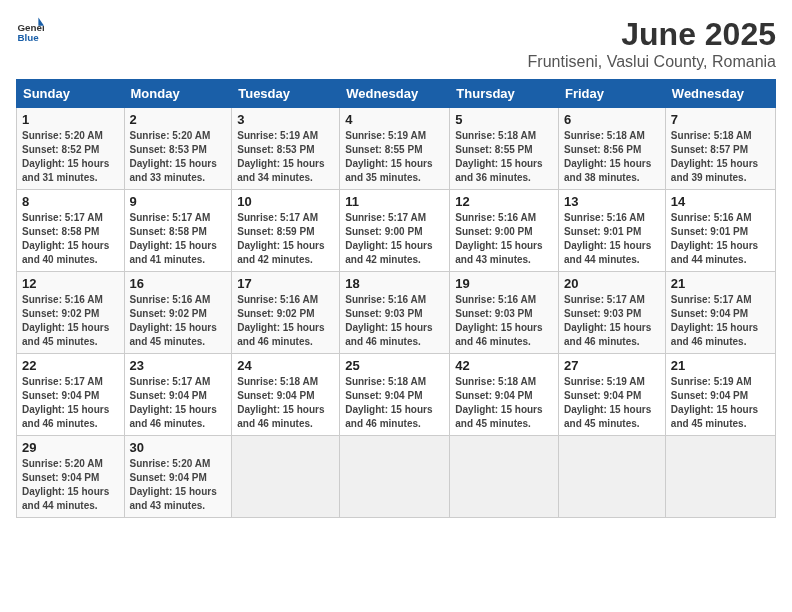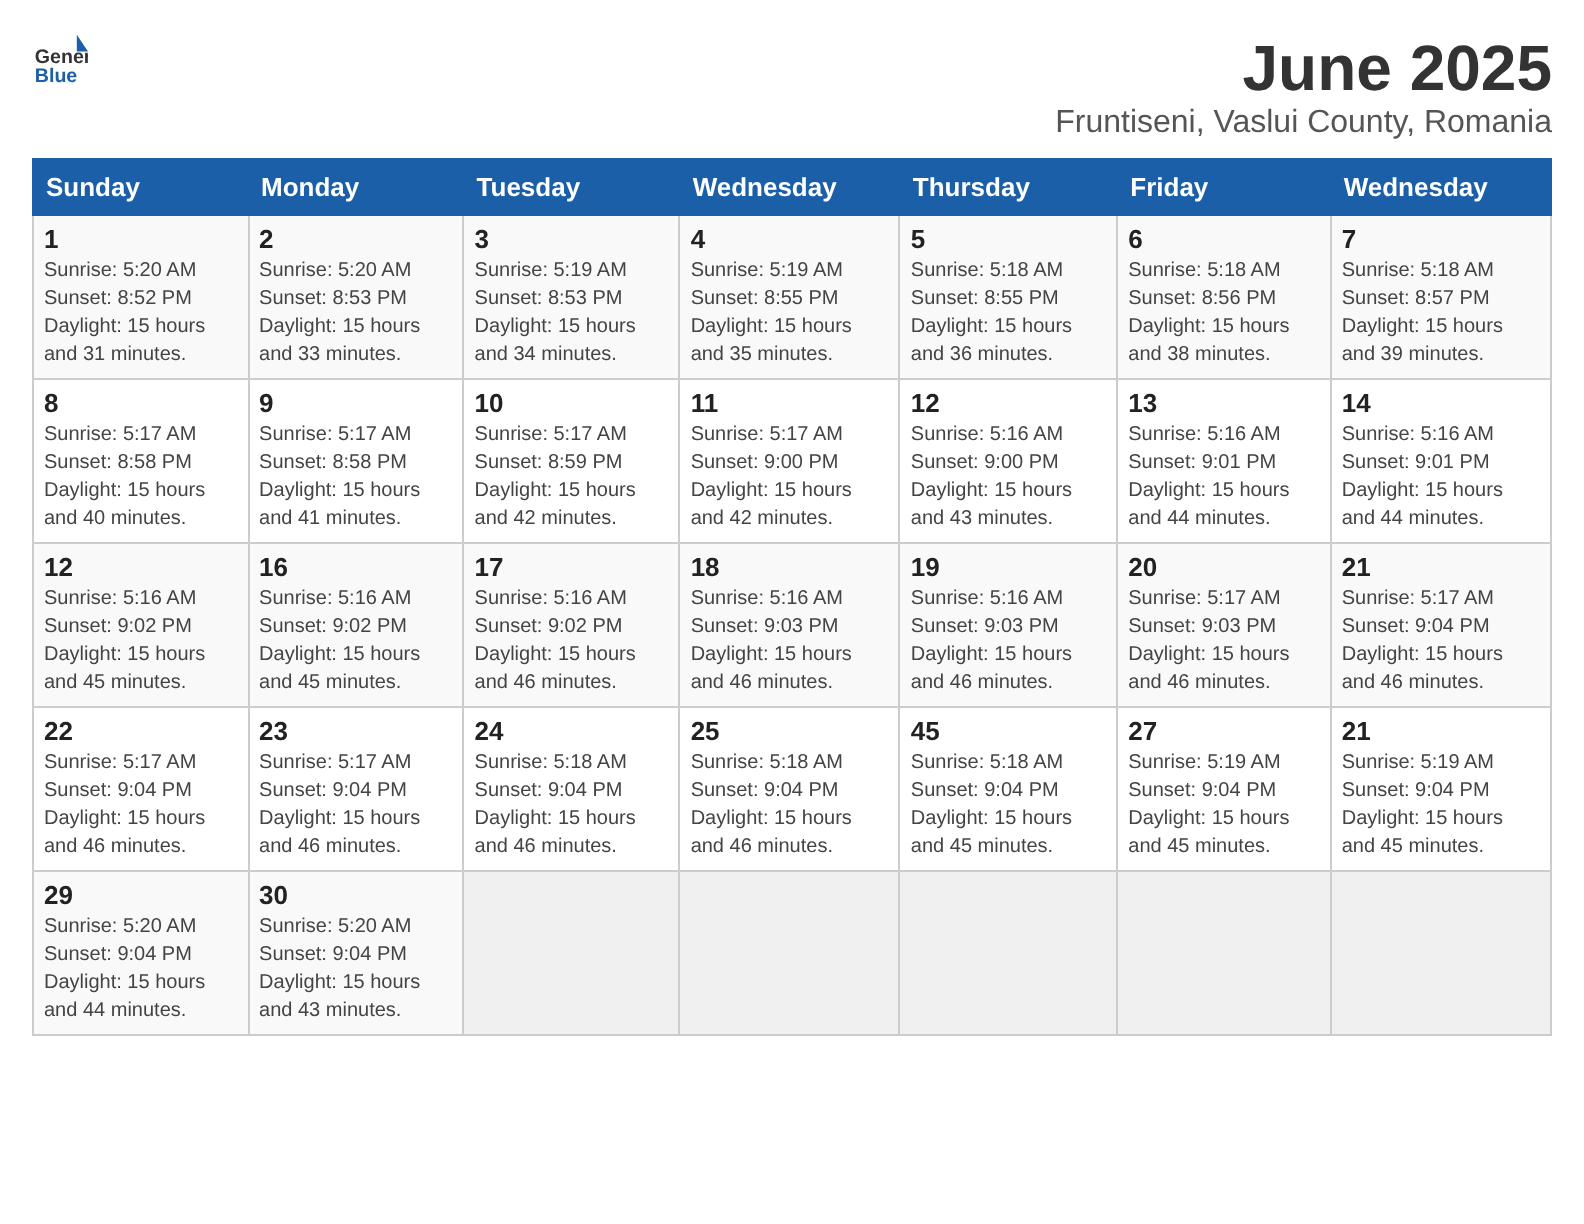--- a/index.html
+++ b/index.html
@@ -62,20 +62,21 @@
       font-size: 13px;
       font-weight: bold;
       color: #222;
       display: block;
       margin-bottom: 2px;
     }
     .day-info {
       font-size: 10px;
       color: #444;
       line-height: 1.4;
+      font-weight: bold;
     }
   </style>
 </head>
 <body>
 
 <div class="header-area">
   <div class="logo">
     <svg class="logo-icon" viewBox="0 0 40 40">
       <text x="2" y="22" font-size="14" font-weight="bold" fill="#333" font-family="Arial">General</text>
       <text x="2" y="36" font-size="14" font-weight="bold" fill="#1a5fa8" font-family="Arial">Blue</text>
@@ -202,21 +203,21 @@
       </td>
         <td>
         <span class="day-number">24</span>
         <span class="day-info">Sunrise: 5:18 AM<br>Sunset: 9:04 PM<br>Daylight: 15 hours and 46 minutes.</span>
       </td>
         <td>
         <span class="day-number">25</span>
         <span class="day-info">Sunrise: 5:18 AM<br>Sunset: 9:04 PM<br>Daylight: 15 hours and 46 minutes.</span>
       </td>
         <td>
-        <span class="day-number">45</span>
+        <span class="day-number">42</span>
         <span class="day-info">Sunrise: 5:18 AM<br>Sunset: 9:04 PM<br>Daylight: 15 hours and 45 minutes.</span>
       </td>
         <td>
         <span class="day-number">27</span>
         <span class="day-info">Sunrise: 5:19 AM<br>Sunset: 9:04 PM<br>Daylight: 15 hours and 45 minutes.</span>
       </td>
         <td>
         <span class="day-number">21</span>
         <span class="day-info">Sunrise: 5:19 AM<br>Sunset: 9:04 PM<br>Daylight: 15 hours and 45 minutes.</span>
       </td>

